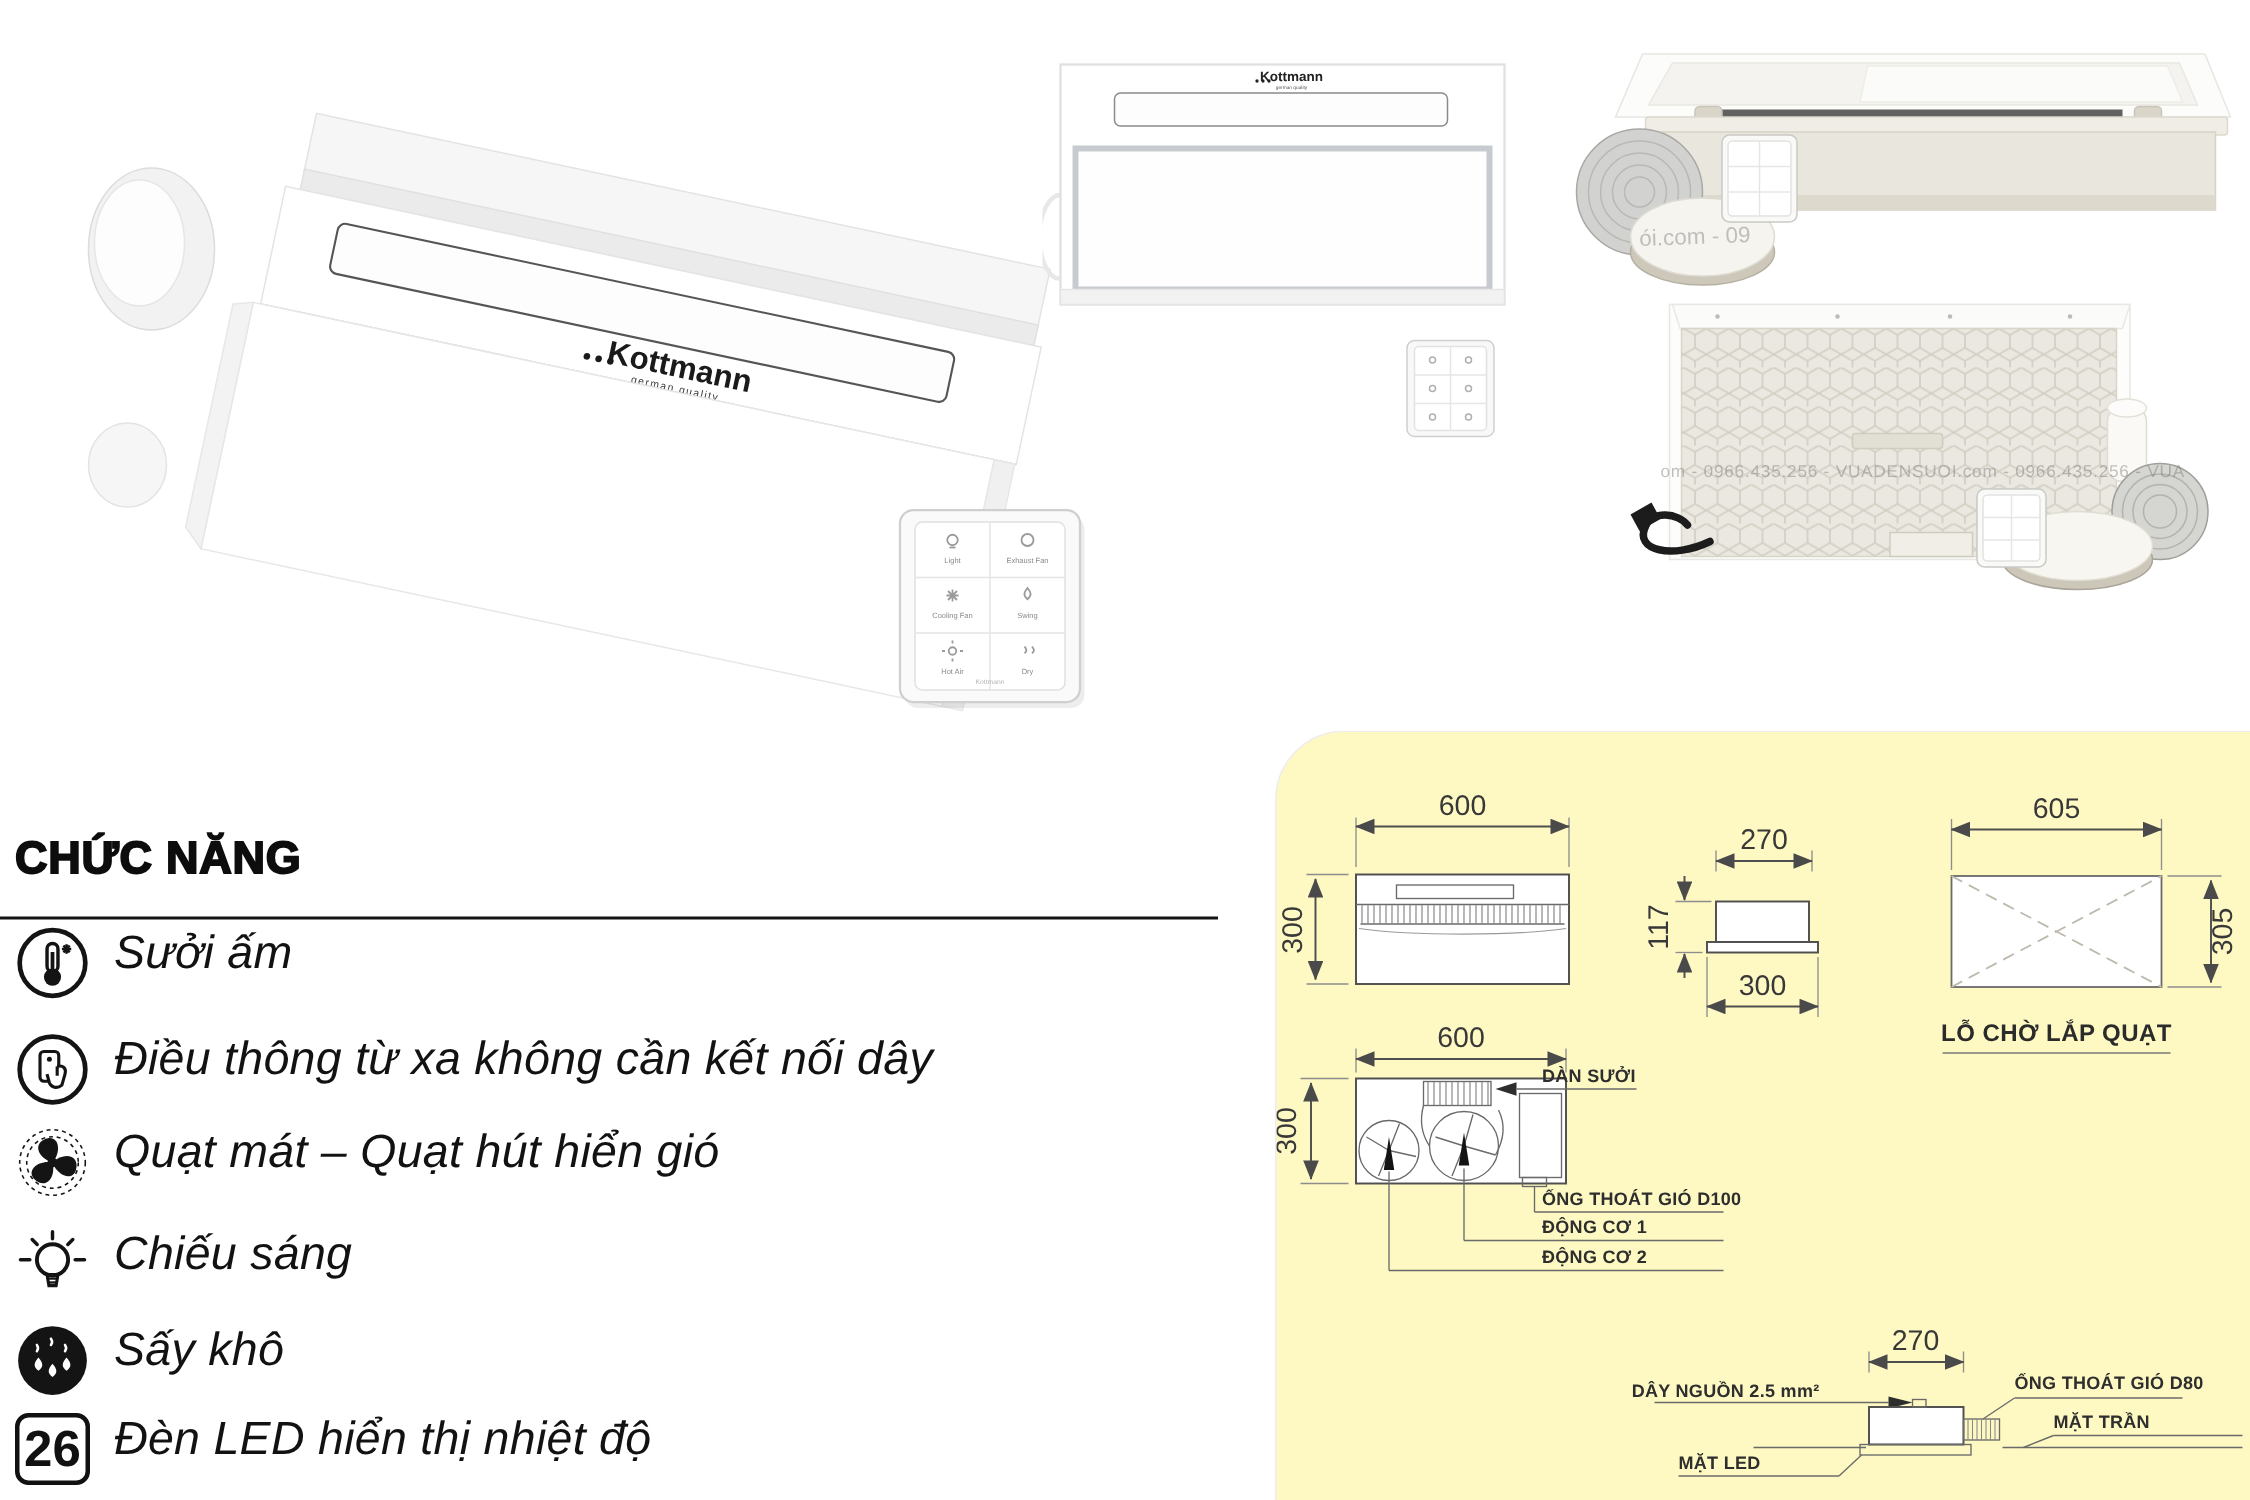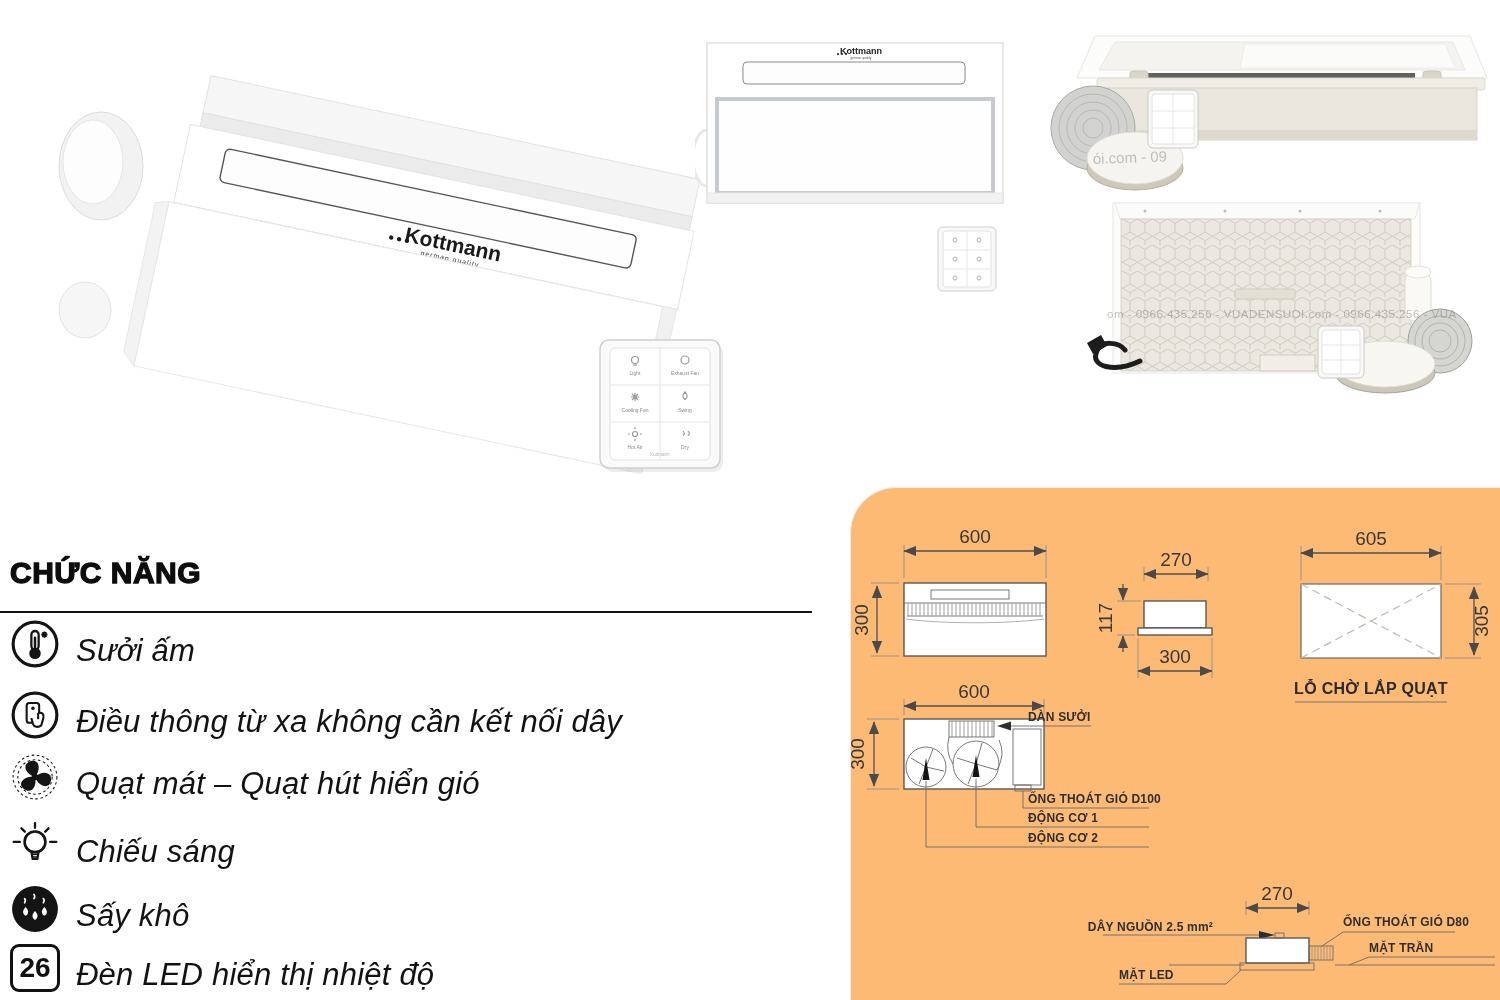--- a/index.html
+++ b/index.html
@@ -3,29 +3,29 @@
 <meta charset="utf-8">
 <style>
   html,body{margin:0;padding:0;background:#fff;}
   .page{position:relative;width:1500px;height:1000px;background:#ffffff;overflow:hidden;
         font-family:"Liberation Sans",sans-serif;color:#111;}
   .abs{position:absolute;}
   
   .features-heading{position:absolute;left:10px;top:556px;font-size:30px;font-weight:900;
         letter-spacing:.5px;color:#0d0d0d;-webkit-text-stroke:1.3px #0d0d0d;}
   .heading-rule{position:absolute;left:0;top:611px;width:812px;height:2px;background:#141414;}
-  .feature-row{position:absolute;left:10px;display:flex;align-items:flex-end;height:52px;}
+  .feature-row{position:absolute;left:10px;display:flex;align-items:flex-start;height:52px;}
   .feature-icon{width:50px;height:50px;flex:0 0 50px;display:flex;align-items:center;justify-content:center;}
   .feature-label{margin-left:16px;font-size:31px;font-style:italic;font-weight:500;color:#121212;
         letter-spacing:.2px;white-space:nowrap;}
   .badge-26{width:46px;height:42px;border:3px solid #111;border-radius:9px;display:flex;
-        align-items:center;justify-content:center;font-size:28px;font-weight:800;background:#fff;}
+        align-items:center;justify-content:center;font-size:34px;font-weight:800;background:#fff;}
   
   .diagram-panel{position:absolute;left:850px;top:487px;width:650px;height:513px;
-        background:#fdba74;border:1px solid #ededed;border-right:none;border-bottom:none;
+        background:#fef9c3;border:1px solid #ededed;border-right:none;border-bottom:none;
         border-radius:46px 0 0 0;}
   .diagram-panel svg{display:block;}
   svg text{font-family:"Liberation Sans",sans-serif;}
   .dim-num{font-size:19px;fill:#383838;}
   .dgm-label{font-size:12px;font-weight:bold;fill:#2e2e2e;letter-spacing:.2px;}
   .caption{font-size:16px;font-weight:bold;fill:#2b2b2b;letter-spacing:.3px;}
   .ln{stroke:#4f4f4f;stroke-width:1.3;fill:none;}
   .ext{stroke:#8d8d8d;stroke-width:.9;fill:none;}
   .thin{stroke:#6a6a6a;stroke-width:.9;fill:none;}
   .shape{stroke:#4f4f4f;stroke-width:1.3;fill:#ffffff;}

